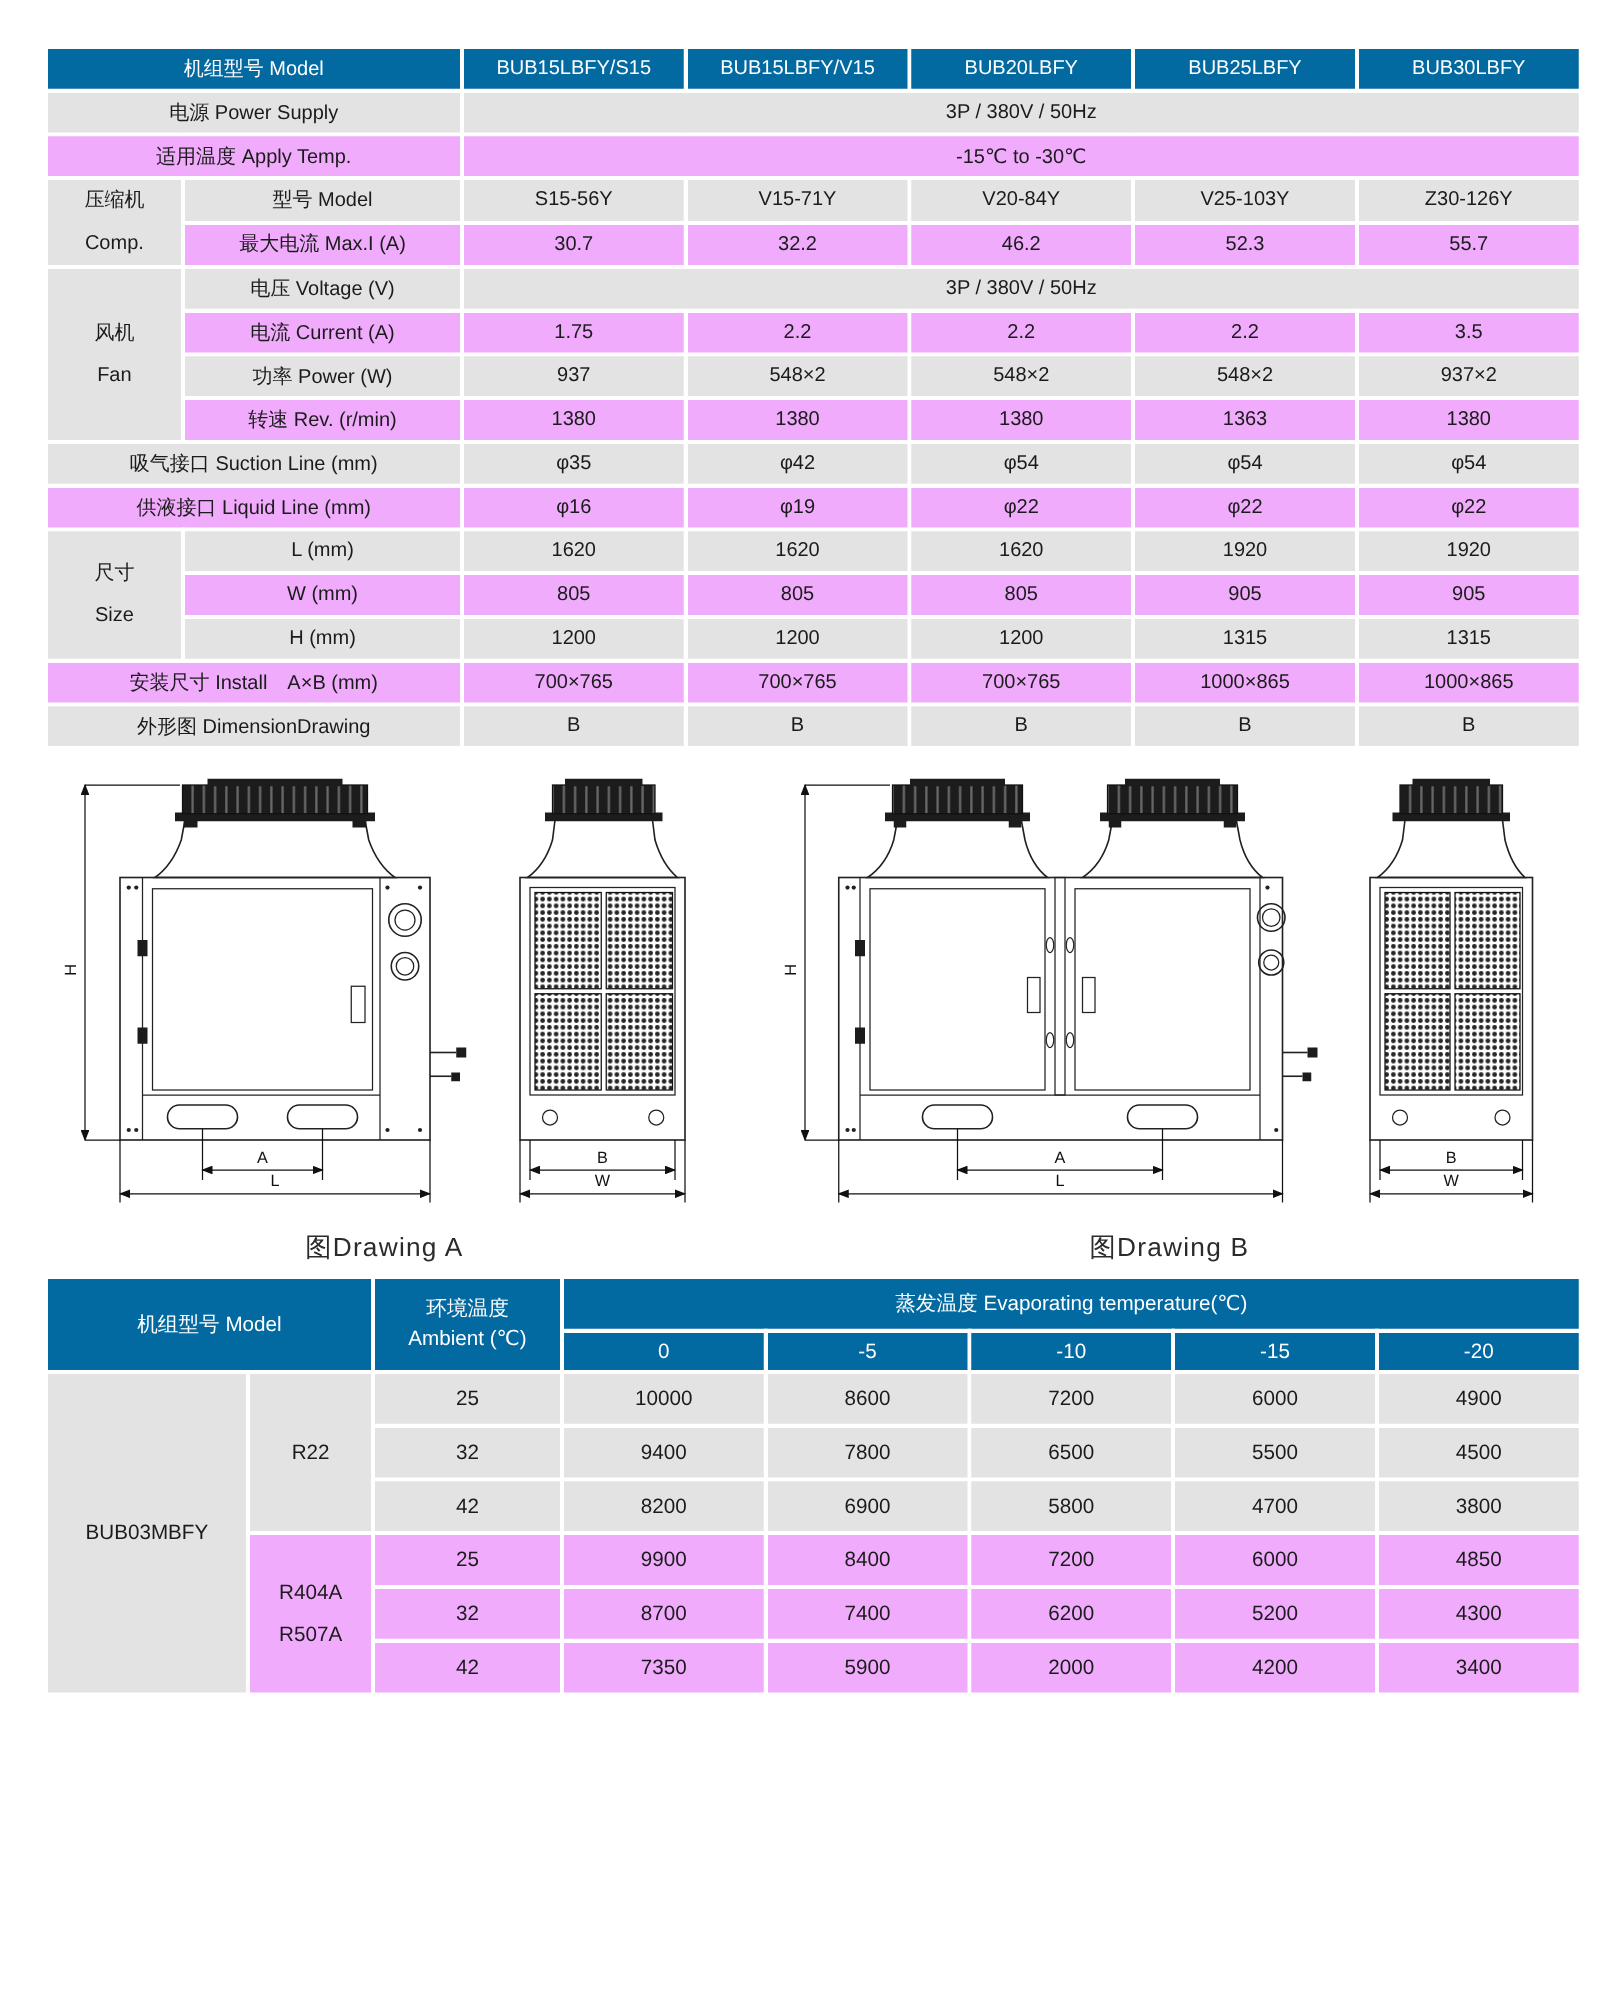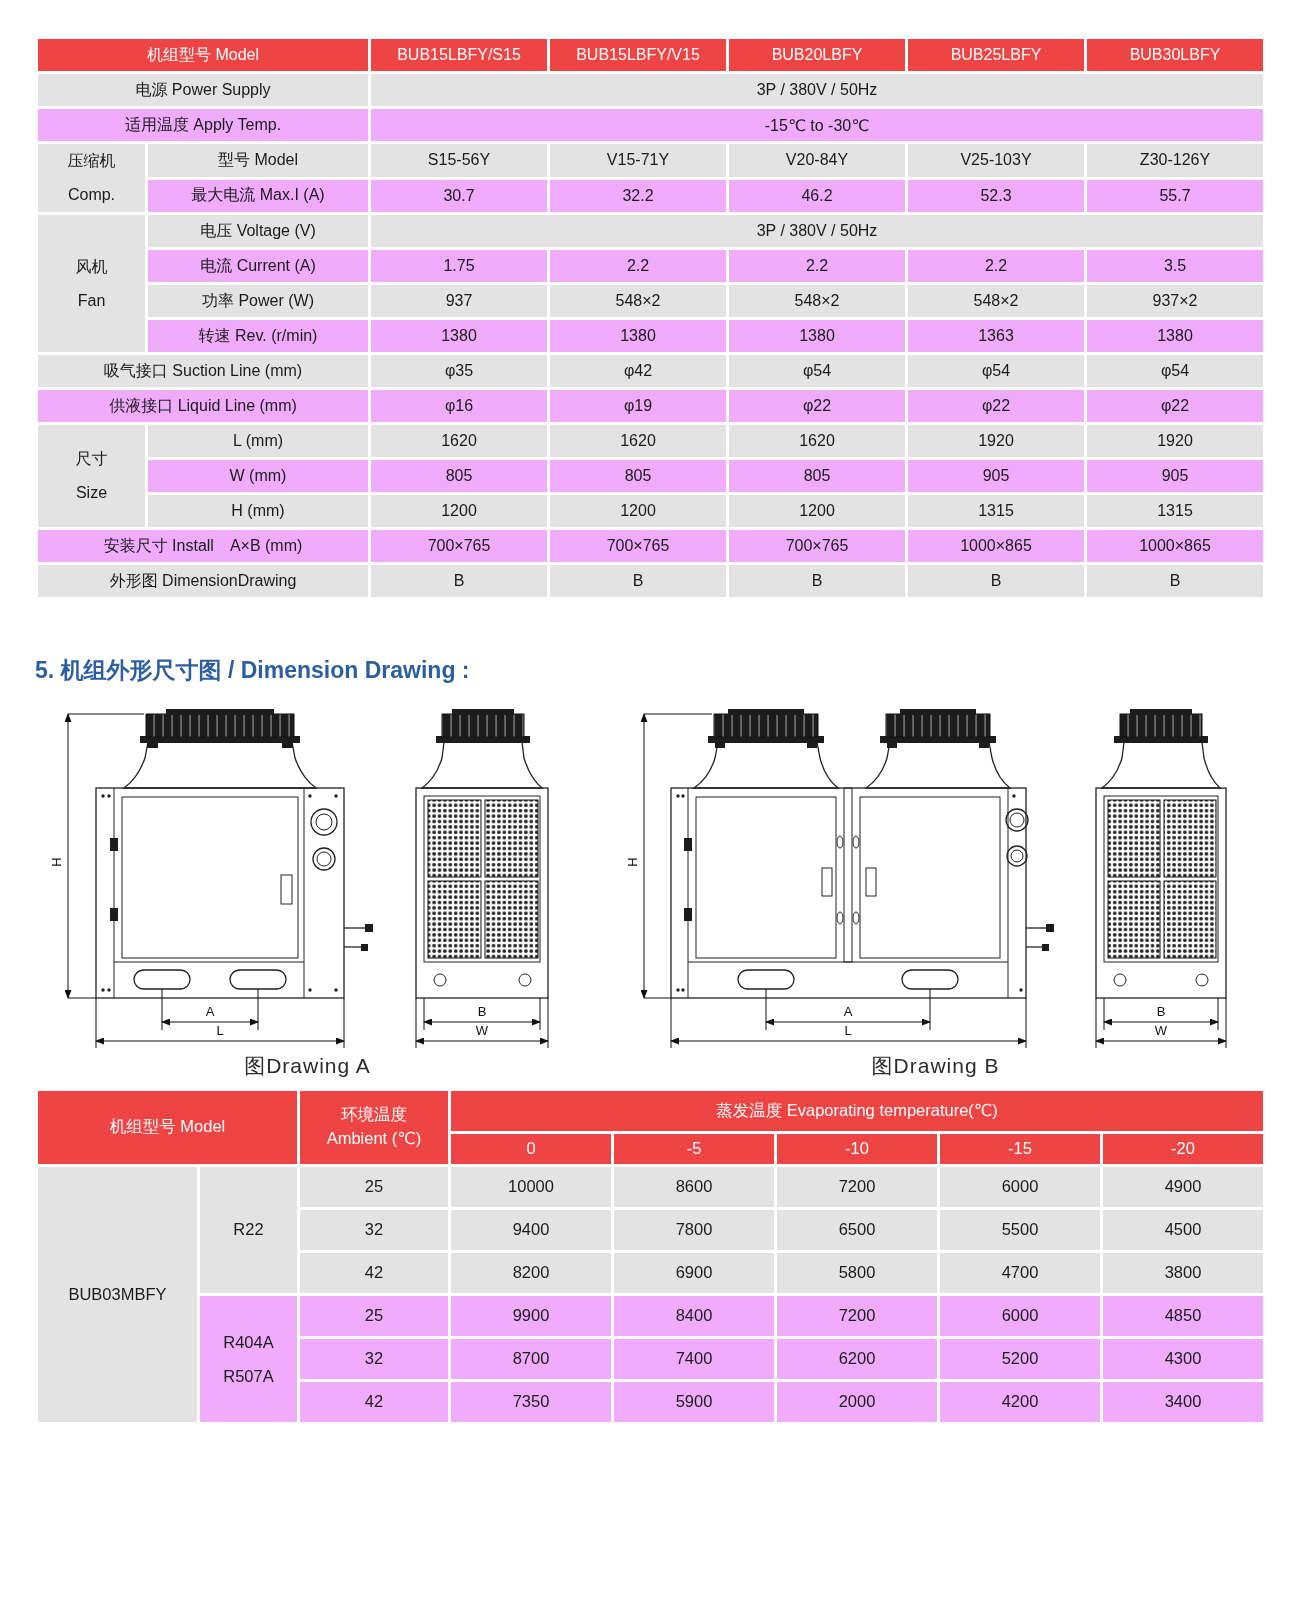--- a/index.html
+++ b/index.html
@@ -4,34 +4,34 @@
 <style>
   html,body{margin:0;padding:0;background:#fff;}
   body{width:1298px;height:1600px;overflow:hidden;
        font-family:"Liberation Sans","DejaVu Sans",sans-serif;color:#1b1b1b;}
   .page{padding:36px 35px 0 35px;}
   table{border-collapse:collapse;table-layout:fixed;}
   td{border:3px solid #fff;text-align:center;vertical-align:middle;padding:0;overflow:hidden;}
   
   .spec{width:1228px;}
   .spec td{height:32px;font-size:16px;}
-  .hd{background:#ef4444;color:#fff;font-size:16px;}
+  .hd{background:#0369a1;color:#fff;font-size:16px;}
   .g{background:#e3e3e3;}
   .bl{background:#f0abfc;}
   .grp{line-height:34px;}
   .note{font-size:17px;margin-top:8px;color:#222;}
   .sec{color:#2d5fa0;font-size:23px;font-weight:700;margin:56px 0 0 0;line-height:1.3;}
   .sec6{color:#2d5fa0;font-size:23px;font-weight:700;margin:46px 0 0 0;line-height:1.35;}
   .sec6 div{margin:0;}
   
   .drawrow{display:flex;margin-top:14px;}
   .dwrap{text-align:center;}
   .dA{width:545px;}
   .dB{width:655px;margin-left:28px;}
-  .caption{font-size:21px;color:#2b2b2b;margin-top:2px;letter-spacing:1px;}
+  .caption{font-size:21px;color:#2b2b2b;margin-top:20px;letter-spacing:1px;}
   svg{display:block;margin:0 auto;}
   .ln{fill:none;stroke:#222;stroke-width:1.3;}
   .thin{fill:none;stroke:#222;stroke-width:1;}
   .dim{stroke:#111;stroke-width:1;fill:none;}
   .dark{fill:#1c1c1c;}
   svg text{font-size:13px;fill:#111;}
   
   .cool{width:1228px;margin-top:8px;}
   .cool td{font-size:16.5px;}
   .cool .h1{height:40px;}
@@ -181,21 +181,20 @@
       <td class="g">B</td>
       <td class="g">B</td>
       <td class="g">B</td>
       <td class="g">B</td>
       <td class="g">B</td>
     </tr>
   </tbody>
     </table>
 
 
-  <h2 class="sec">5. 机组外形尺寸图 / Dimension Drawing :</h2>
 
   <div class="drawrow">
 
     <div class="dwrap dA">
       <svg width="520" height="350" viewBox="0 0 520 350">
         <defs>
           <marker id="ahA" markerWidth="9" markerHeight="7" refX="8" refY="3.5" orient="auto-start-reverse">
               <path d="M0,0L9,3.5L0,7Z" fill="#111"></path>
             </marker>
           <pattern id="dotsA" width="5.4" height="5.4" patternUnits="userSpaceOnUse">

